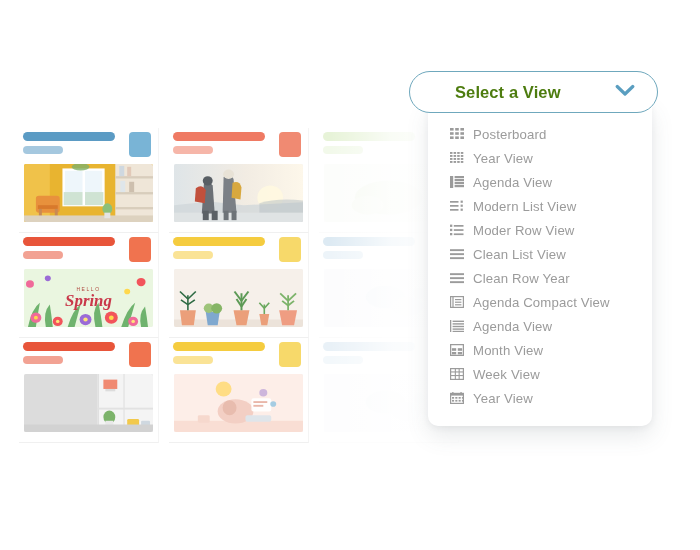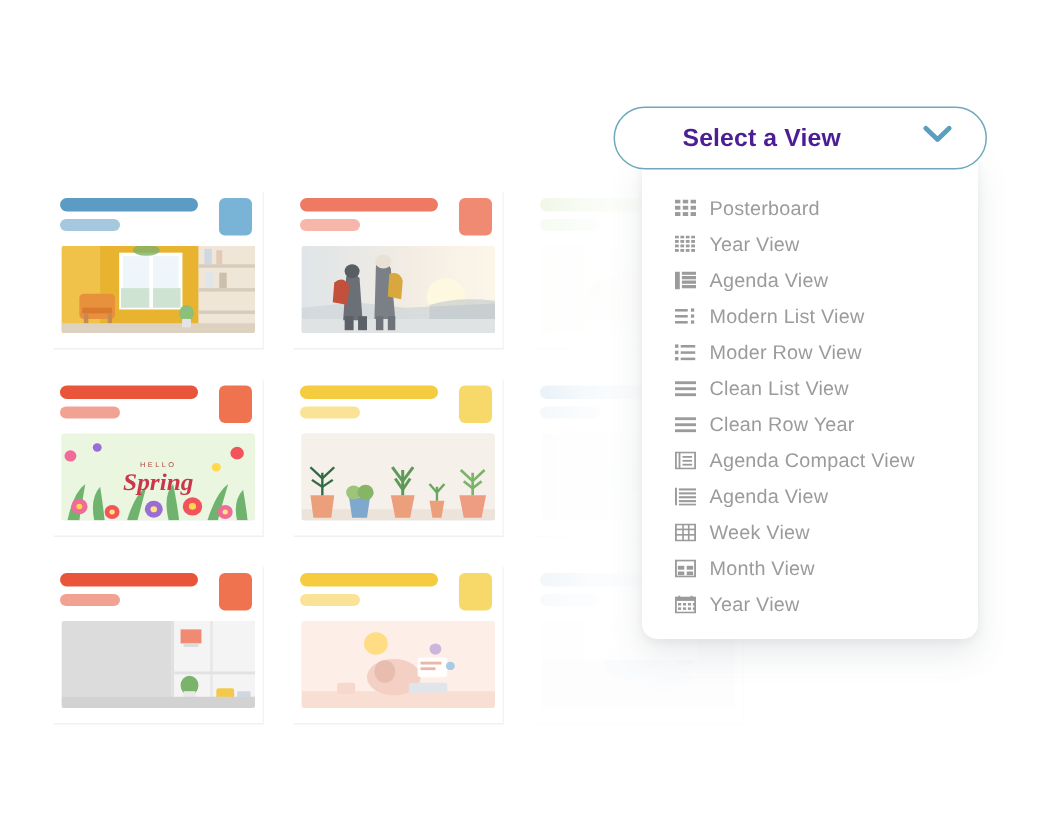--- a/index.html
+++ b/index.html
@@ -11,30 +11,29 @@
     height: 550px;
     background: #ffffff;
     font-family: "Liberation Sans", sans-serif;
     overflow: hidden;
     position: relative;
   }
 
   
   #card-grid {
     position: absolute;
-    left: 36px;
+    left: 19px;
     top: 128px;
     width: 420px;
     height: 290px;
     display: grid;
     grid-template-columns: repeat(3, 140px);
     grid-template-rows: repeat(3, 105px);
     column-gap: 10px;
     row-gap: 0px;
-    gap: 20px;
   }
   .card {
     position: relative;
     width: 140px;
     height: 105px;
     box-sizing: border-box;
     border-bottom: 1px solid #f0f0f0;
     border-right: 1px solid #f4f4f4;
   }
   .card-head {
@@ -101,21 +100,21 @@
     border: 1.6px solid #6fa8bd;
     border-radius: 21px;
     background: #ffffff;
     display: flex;
     align-items: center;
     justify-content: space-between;
     padding: 0 22px 0 45px;
     z-index: 5;
   }
   #view-select .label {
-    color: #4c1d95;
+    color: #4d7c0f;
     font-size: 16.5px;
     font-weight: bold;
     letter-spacing: .1px;
   }
   .chevron { display:block; }
 
   
   #view-dropdown {
     position: absolute;
     left: 428px;
@@ -123,21 +122,21 @@
     width: 224px;
     box-sizing: border-box;
     background: #ffffff;
     border-radius: 4px 4px 10px 10px;
     box-shadow: 0 10px 22px rgba(80,90,100,.13), 0 2px 6px rgba(80,90,100,.07);
     padding: 18px 0 16px 0;
     z-index: 4;
   }
   .view-item {
     display: flex;
-    align-items: flex-end;
+    align-items: center;
     height: 24px;
     padding-left: 22px;
     gap: 9px;
   }
   .view-item .vi-icon {
     width: 14px;
     height: 14px;
     flex: 0 0 14px;
     display: flex;
     align-items: center;
@@ -528,40 +527,40 @@
           <rect x="2.6" y="5.8" width="11.4" height="1.4" fill="#9b9b9b"></rect>
           <rect x="2.6" y="8.4" width="11.4" height="1.4" fill="#9b9b9b"></rect>
           <rect x="2.6" y="10.8" width="11.4" height="1.4" fill="#9b9b9b"></rect>
         </svg>
       </span>
       <span class="vi-label">Agenda View</span>
     </div>
     <div class="view-item">
       <span class="vi-icon">
         <svg width="14" height="12" viewBox="0 0 14 12">
+          <rect x="0.6" y="0.6" width="12.8" height="10.8" fill="none" stroke="#9b9b9b" stroke-width="1.3"></rect>
+          <rect x="1.9" y="4.2" width="4.3" height="2.6" fill="#9b9b9b"></rect>
+          <rect x="7.8" y="4.2" width="4.3" height="2.6" fill="#9b9b9b"></rect>
+          <rect x="1.9" y="8" width="4.3" height="2.4" fill="#9b9b9b"></rect>
+          <rect x="7.8" y="8" width="4.3" height="2.4" fill="#9b9b9b"></rect>
+        </svg>
+      </span>
+      <span class="vi-label">Month View</span>
+    </div>
+    <div class="view-item">
+      <span class="vi-icon">
+        <svg width="14" height="12" viewBox="0 0 14 12">
           <rect x="0.6" y="0.6" width="12.8" height="10.8" fill="none" stroke="#9b9b9b" stroke-width="1.2"></rect>
           <rect x="0.6" y="3.4" width="12.8" height="1.1" fill="#9b9b9b"></rect>
           <rect x="0.6" y="7" width="12.8" height="1.1" fill="#9b9b9b"></rect>
           <rect x="4.8" y="0.6" width="1.1" height="10.8" fill="#9b9b9b"></rect>
           <rect x="8.6" y="0.6" width="1.1" height="10.8" fill="#9b9b9b"></rect>
         </svg>
       </span>
       <span class="vi-label">Week View</span>
-    </div>
-    <div class="view-item">
-      <span class="vi-icon">
-        <svg width="14" height="12" viewBox="0 0 14 12">
-          <rect x="0.6" y="0.6" width="12.8" height="10.8" fill="none" stroke="#9b9b9b" stroke-width="1.3"></rect>
-          <rect x="1.9" y="4.2" width="4.3" height="2.6" fill="#9b9b9b"></rect>
-          <rect x="7.8" y="4.2" width="4.3" height="2.6" fill="#9b9b9b"></rect>
-          <rect x="1.9" y="8" width="4.3" height="2.4" fill="#9b9b9b"></rect>
-          <rect x="7.8" y="8" width="4.3" height="2.4" fill="#9b9b9b"></rect>
-        </svg>
-      </span>
-      <span class="vi-label">Month View</span>
     </div>
     <div class="view-item">
       <span class="vi-icon">
         <svg width="14" height="12" viewBox="0 0 14 12">
           <rect x="0.6" y="1.4" width="12.8" height="10" fill="none" stroke="#9b9b9b" stroke-width="1.2"></rect>
           <rect x="0.6" y="1.4" width="12.8" height="2.2" fill="#9b9b9b"></rect>
           <rect x="2.2" y="0" width="1.3" height="2.4" fill="#9b9b9b"></rect>
           <rect x="10.4" y="0" width="1.3" height="2.4" fill="#9b9b9b"></rect>
           <rect x="2" y="5" width="2.1" height="1.7" fill="#9b9b9b"></rect>
           <rect x="5.3" y="5" width="2.1" height="1.7" fill="#9b9b9b"></rect>

